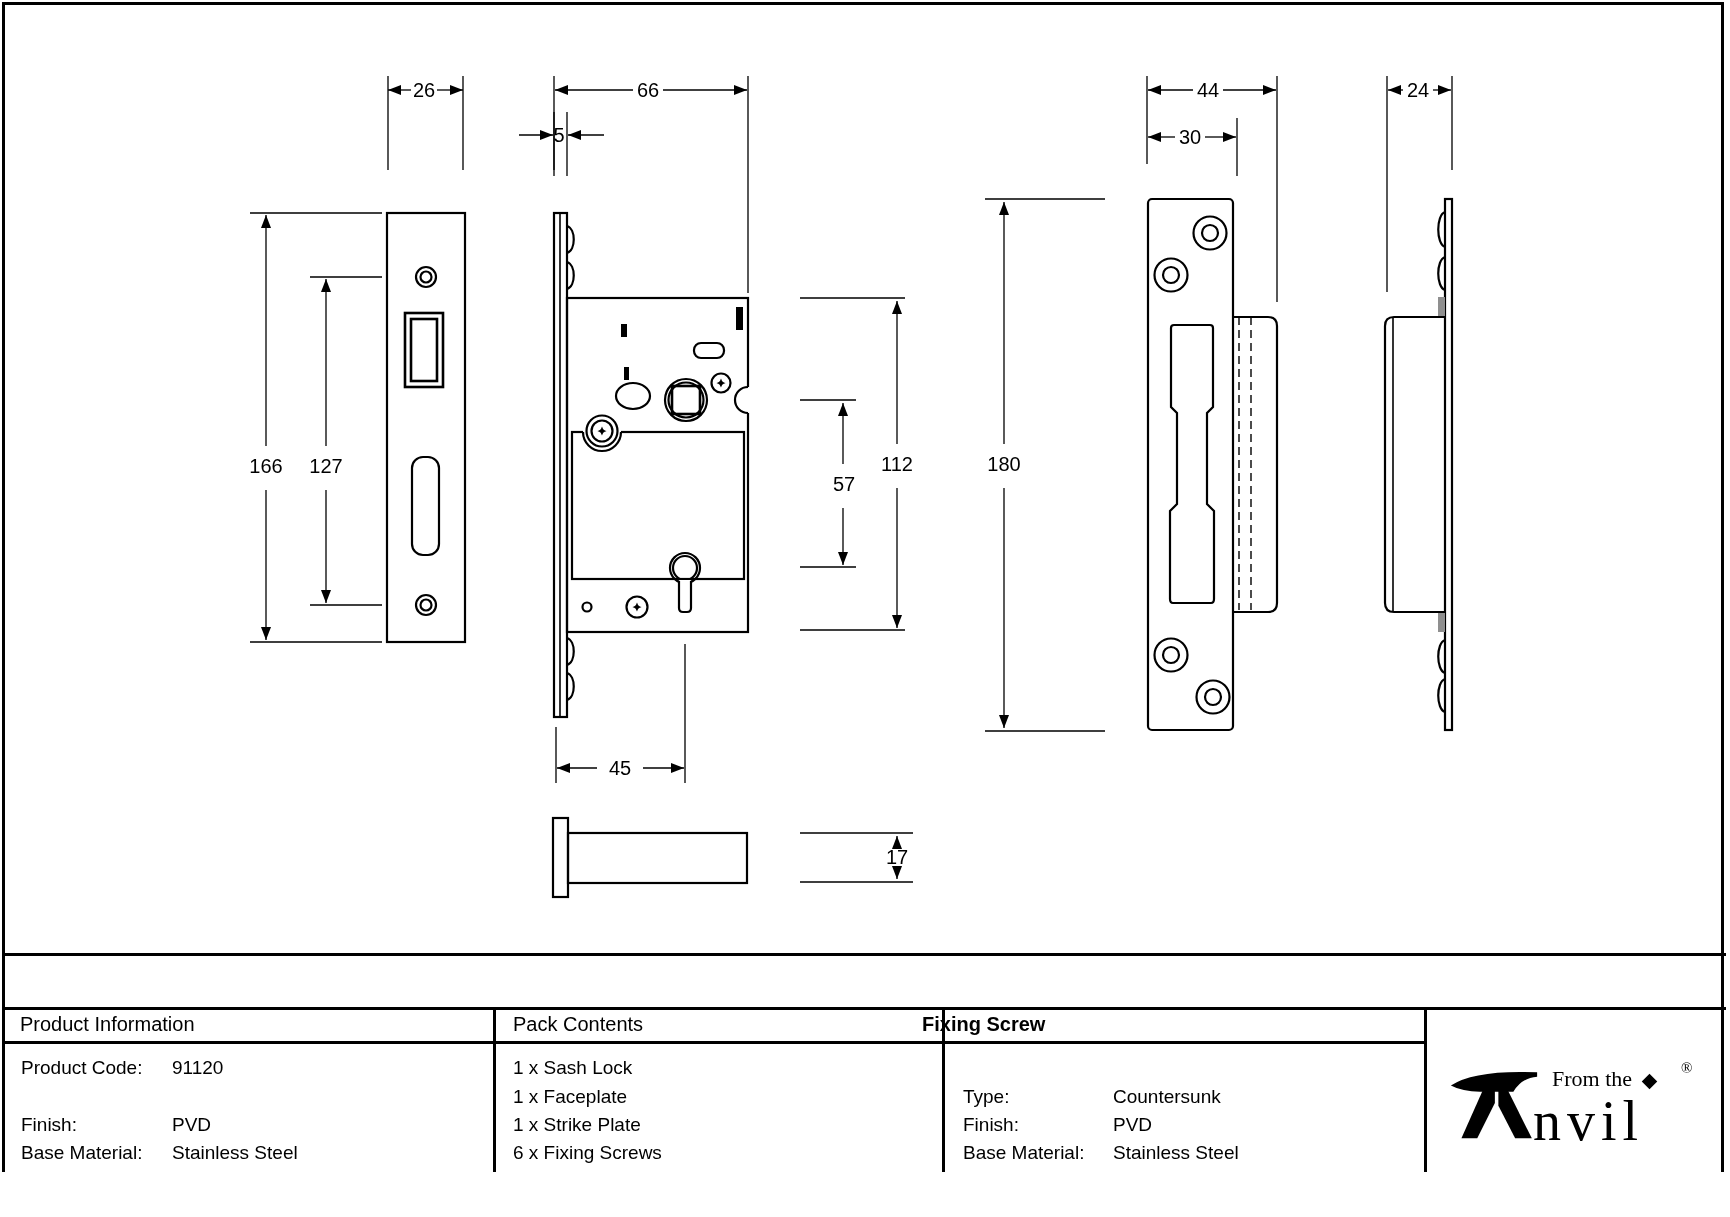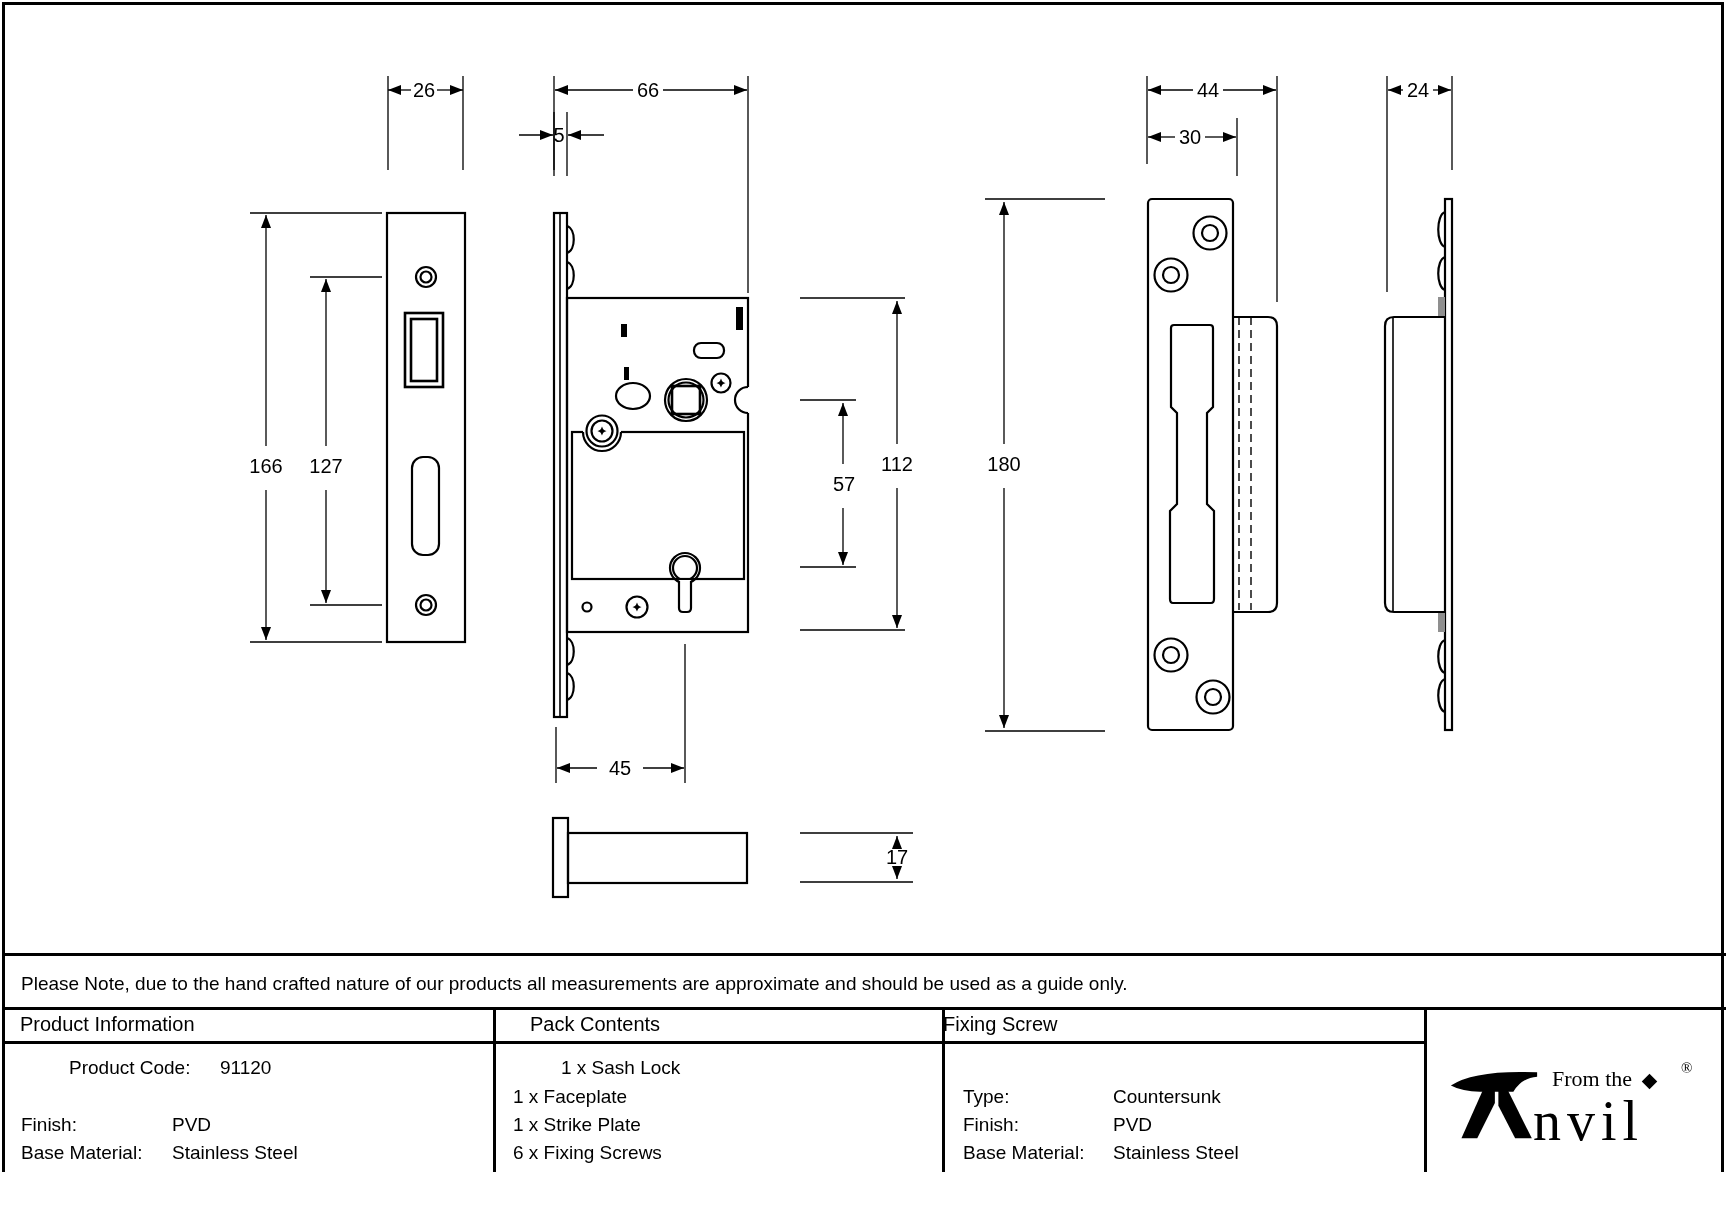--- a/index.html
+++ b/index.html
@@ -9,24 +9,24 @@
         border:3px solid #000;box-sizing:border-box;}
   .hl,.vl{position:absolute;background:#000;}
   .hl-note-top{left:4px;top:953px;width:1722px;height:2.5px;}
   .hl-note-bot{left:4px;top:1007px;width:1722px;height:2.5px;}
   .hl-head-bot{left:4px;top:1041px;width:1420px;height:2.5px;}
   .vl{top:1007px;height:206px;width:2.5px;}
   .vl1{left:493px;} .vl2{left:942px;} .vl3{left:1424px;}
   .drawing{position:absolute;left:0;top:0;width:1730px;height:950px;}
   .note{position:absolute;left:21px;top:973px;font-size:19px;white-space:nowrap;}
   .th{position:absolute;top:1013px;font-size:20px;white-space:nowrap;}
-  .th1{left:20px;} .th2{left:530px;text-align:right;} .th3{left:943px;}
+  .th1{left:20px;} .th2{left:513px;text-align:right;} .th3{left:922px;font-weight:bold;}
   .r{position:absolute;font-size:19px;white-space:nowrap;}
   .c1{left:21px;} .c2{left:513px;} .c3{left:963px;}
-  .rt0{top:1057px;margin-left:48px;} .rt1{top:1086px;} .rt2{top:1114px;} .rt3{top:1142px;}
+  .rt0{top:1057px;} .rt1{top:1086px;} .rt2{top:1114px;} .rt3{top:1142px;}
   .lbl{display:inline-block;width:151px;}
   .lbl3{display:inline-block;width:150px;}
   
   .o{fill:none;stroke:#000;stroke-width:2.2px;}
   .o25{stroke-width:2.6px;}
   .o16{fill:none;stroke:#000;stroke-width:1.6px;}
   .d{fill:none;stroke:#000;stroke-width:1.3px;}
   .dash{fill:none;stroke:#000;stroke-width:1.4px;stroke-dasharray:8 5;}
   .f{fill:#000;stroke:none;}
   .w{fill:#fff;stroke:none;}
@@ -229,21 +229,20 @@
     </g>
   </svg>
 
   <div class="hl hl-note-top"></div>
   <div class="hl hl-note-bot"></div>
   <div class="hl hl-head-bot"></div>
   <div class="vl vl1"></div>
   <div class="vl vl2"></div>
   <div class="vl vl3"></div>
 
-  <div class="note">Please Note, due to the hand crafted nature of our products all measurements are approximate and should be used as a guide only.</div>
 
   <div class="th th1">Product Information</div>
   <div class="th th2">Pack Contents</div>
   <div class="th th3">Fixing Screw</div>
 
   <div class="r c1 rt0"><span class="lbl">Product Code:</span><span>91120</span></div>
   <div class="r c1 rt2"><span class="lbl">Finish:</span><span>PVD</span></div>
   <div class="r c1 rt3"><span class="lbl">Base Material:</span><span>Stainless Steel</span></div>
 
   <div class="r c2 rt0">1 x Sash Lock</div>

